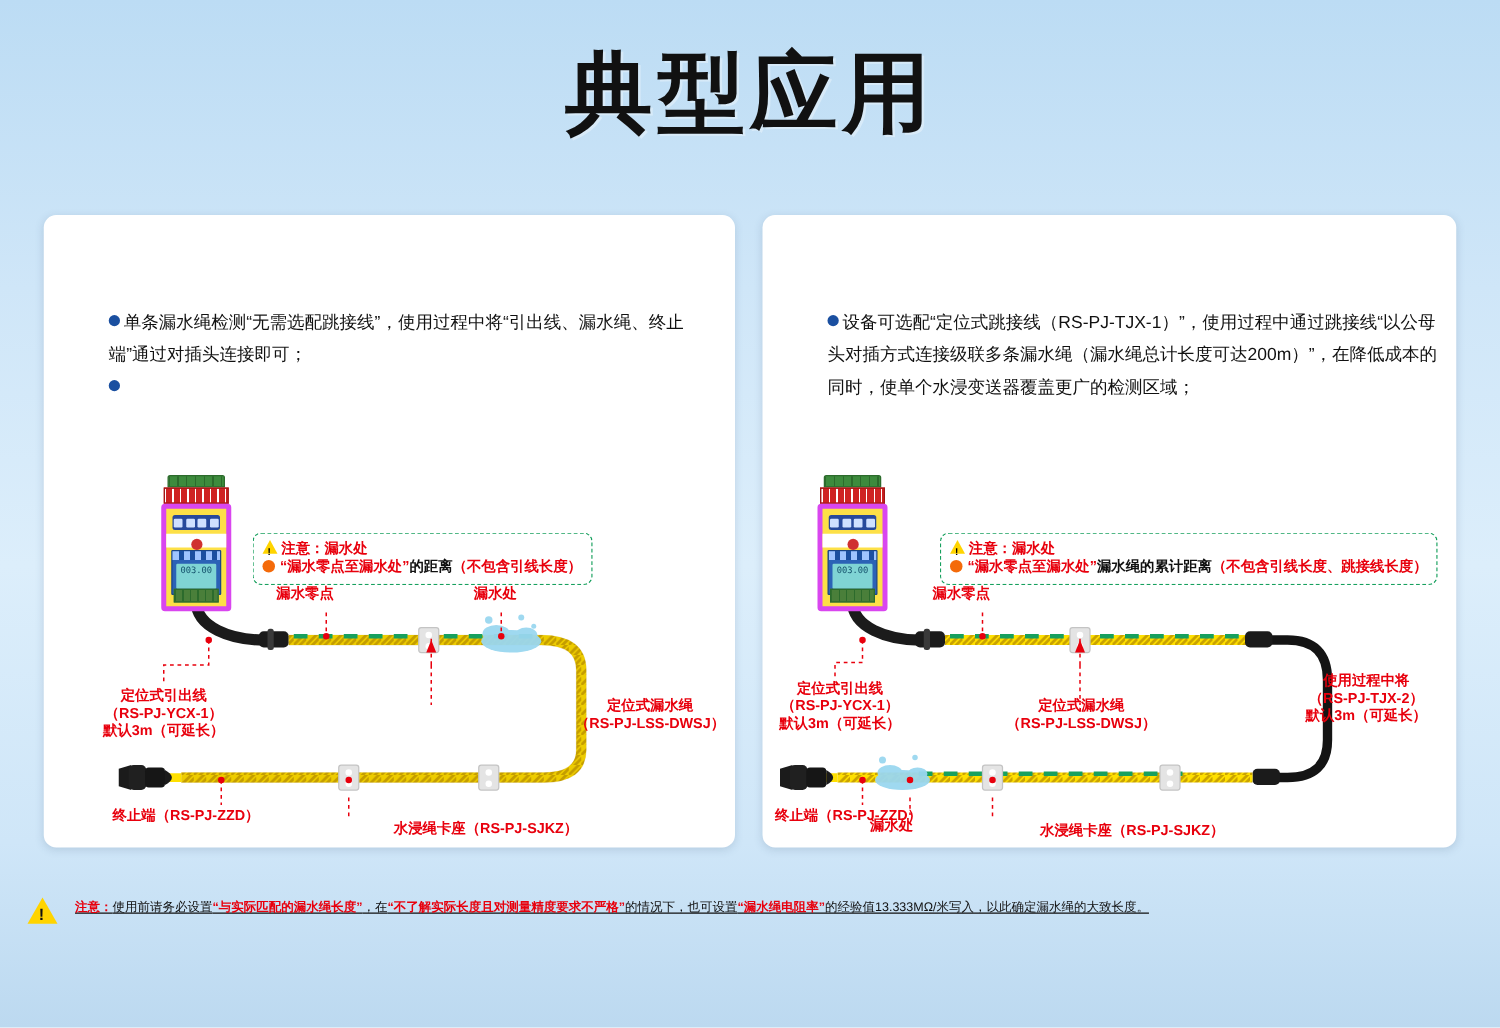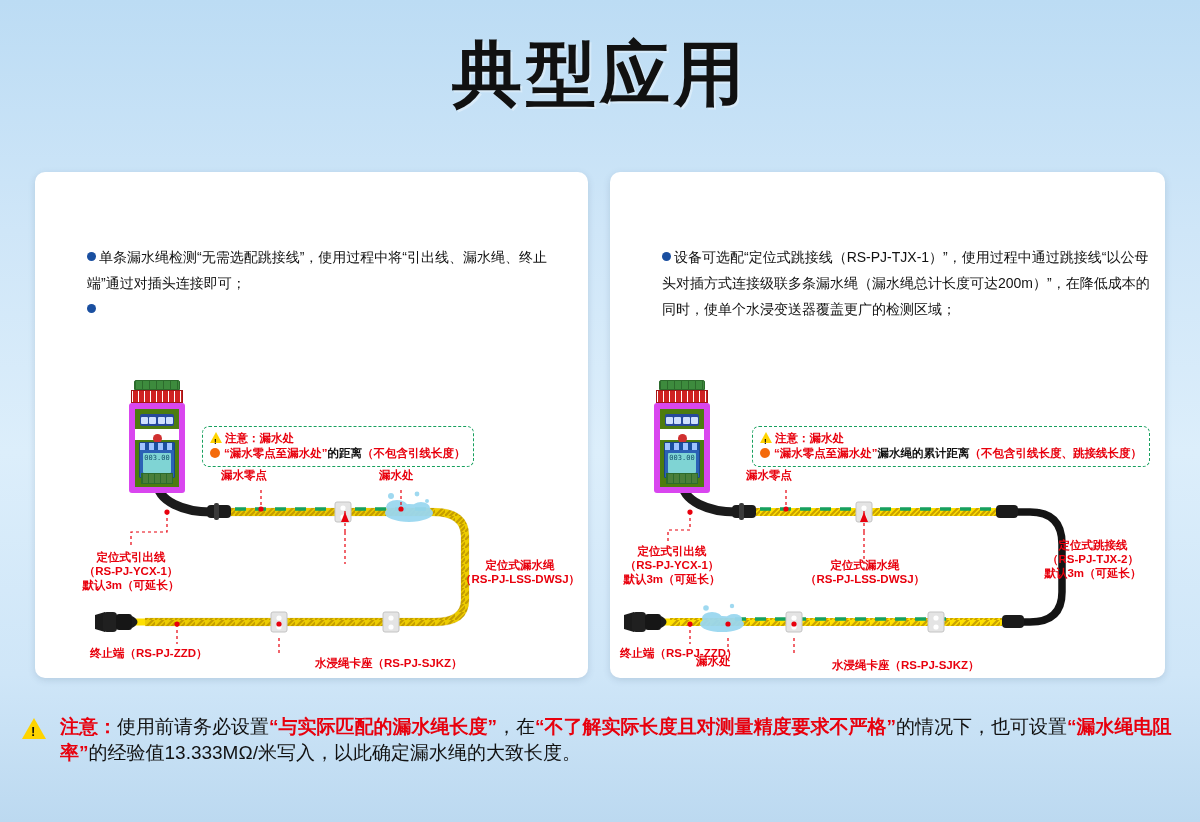--- a/index.html
+++ b/index.html
@@ -38,29 +38,29 @@
     padding:4px 7px 5px 7px;
   }
   .note .nl{font-size:11.5px;font-weight:bold;line-height:15px;white-space:nowrap;color:#e8000d;}
   .note .blk{color:#111;}
   .tri{display:inline-block;width:0;height:0;border-left:6px solid transparent;border-right:6px solid transparent;border-bottom:11px solid #ffd400;position:relative;top:1px;margin-right:3px;}
   .tri:after{content:"!";position:absolute;left:-2px;top:2px;font-size:8px;color:#000;font-weight:bold;}
   .odot{display:inline-block;width:10px;height:10px;border-radius:50%;background:#f46a0a;margin-right:4px;vertical-align:-1px;}
   .bottom-note{position:absolute;left:22px;top:714px;width:1160px;}
   .bn-tri{position:absolute;left:0;top:4px;width:0;height:0;border-left:12px solid transparent;border-right:12px solid transparent;border-bottom:21px solid #ffd400;}
   .bn-tri:after{content:"!";position:absolute;left:-3px;top:6px;font-size:13px;font-weight:bold;color:#111;}
-  .bn-text{margin-left:38px;font-size:19px;line-height:26px;color:#111;}
+  .bn-text{margin-left:38px;font-size:10px;line-height:26px;color:#111;text-decoration:underline;}
   .bn-text .rd{color:#e8000d;font-weight:bold;}
   
   .device{position:absolute;width:56px;}
   .dev-term{height:8px;background:#3d8b3d;border:1px solid #2c6b2c;border-radius:2px 2px 0 0;margin:0 5px;
     background-image:repeating-linear-gradient(90deg,#2c6b2c 0 1px,transparent 1px 7px);}
   .dev-red{height:11px;background:#cf2222;margin:0 2px;border:1px solid #a21616;
     background-image:repeating-linear-gradient(90deg,#fff 0 1px,transparent 1px 6px);}
-  .dev-body{background:#4d7c0f;border:6px solid #d946ef;border-radius:3px;height:78px;position:relative;padding-left:12px;}
+  .dev-body{background:#fde047;border:4px solid #d946ef;border-radius:3px;height:78px;position:relative;padding-left:12px;}
   .dev-btns{position:absolute;left:5px;top:5px;right:5px;height:12px;background:#27499b;border-radius:2px;
     display:flex;align-items:center;justify-content:space-around;}
   .dev-btns i{width:7px;height:7px;background:#cfe0ff;border-radius:1px;display:block;}
   .dev-logo{position:absolute;left:0;right:0;top:20px;height:11px;background:#fff;text-align:center;}
   .dev-logo span{display:inline-block;width:9px;height:9px;border-radius:50%;background:#d03030;}
   .dev-lcd{position:absolute;left:4px;right:4px;top:33px;height:34px;background:#2b62b6;border:1px solid #1b4585;border-radius:1px;}
   .dev-lcd .lcd-bar{height:7px;background:#1b4fa0;background-image:repeating-linear-gradient(90deg,#9fc4ff 0 5px,transparent 5px 9px);}
   .dev-lcd .lcd-scr{margin:3px;height:20px;background:#7fd4d4;border-radius:1px;color:#13506b;font-size:7px;text-align:center;line-height:10px;font-family:"DejaVu Sans Mono",monospace;}
   .dev-bot{position:absolute;left:6px;right:6px;bottom:3px;height:9px;background:#4a7f3a;border:1px solid #2c6b2c;
     background-image:repeating-linear-gradient(90deg,#2c6b2c 0 1px,transparent 1px 6px);}
@@ -291,21 +291,21 @@
     <div>定位式引出线</div>
     <div>（RS-PJ-YCX-1）</div>
     <div>默认3m（可延长）</div>
   </div>
   <div class="lbl" style="left:10px;top:474px;">终止端（RS-PJ-ZZD）</div>
   <div class="lbl ctr" style="left:190px;top:386px;width:130px;">
     <div>定位式漏水绳</div>
     <div>（RS-PJ-LSS-DWSJ）</div>
   </div>
   <div class="lbl ctr" style="left:418px;top:366px;width:130px;">
-    <div>定位式跳接线</div>
+    <div>使用过程中将</div>
     <div>（RS-PJ-TJX-2）</div>
     <div>默认3m（可延长）</div>
   </div>
   <div class="lbl ctr" style="left:86px;top:482px;">漏水处</div>
   <div class="lbl" style="left:222px;top:486px;">水浸绳卡座（RS-PJ-SJKZ）</div>
 </div>
 
 <div class="bottom-note">
   <div class="bn-tri"></div>
   <div class="bn-text">

